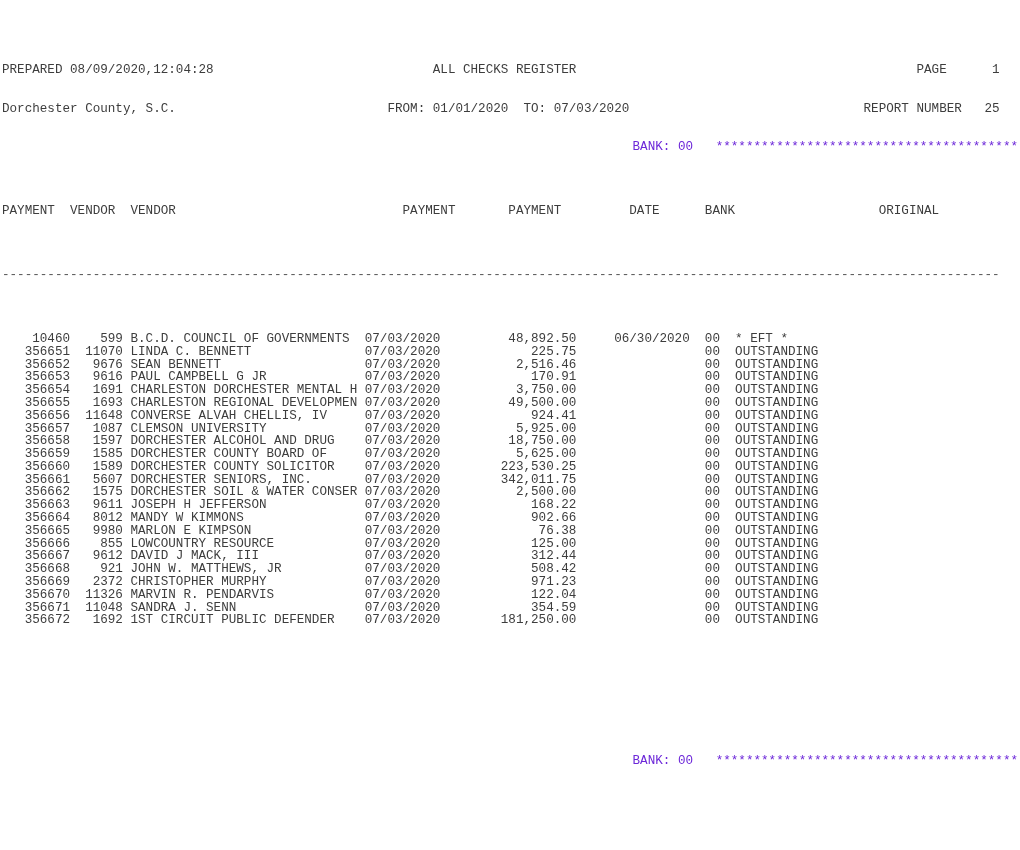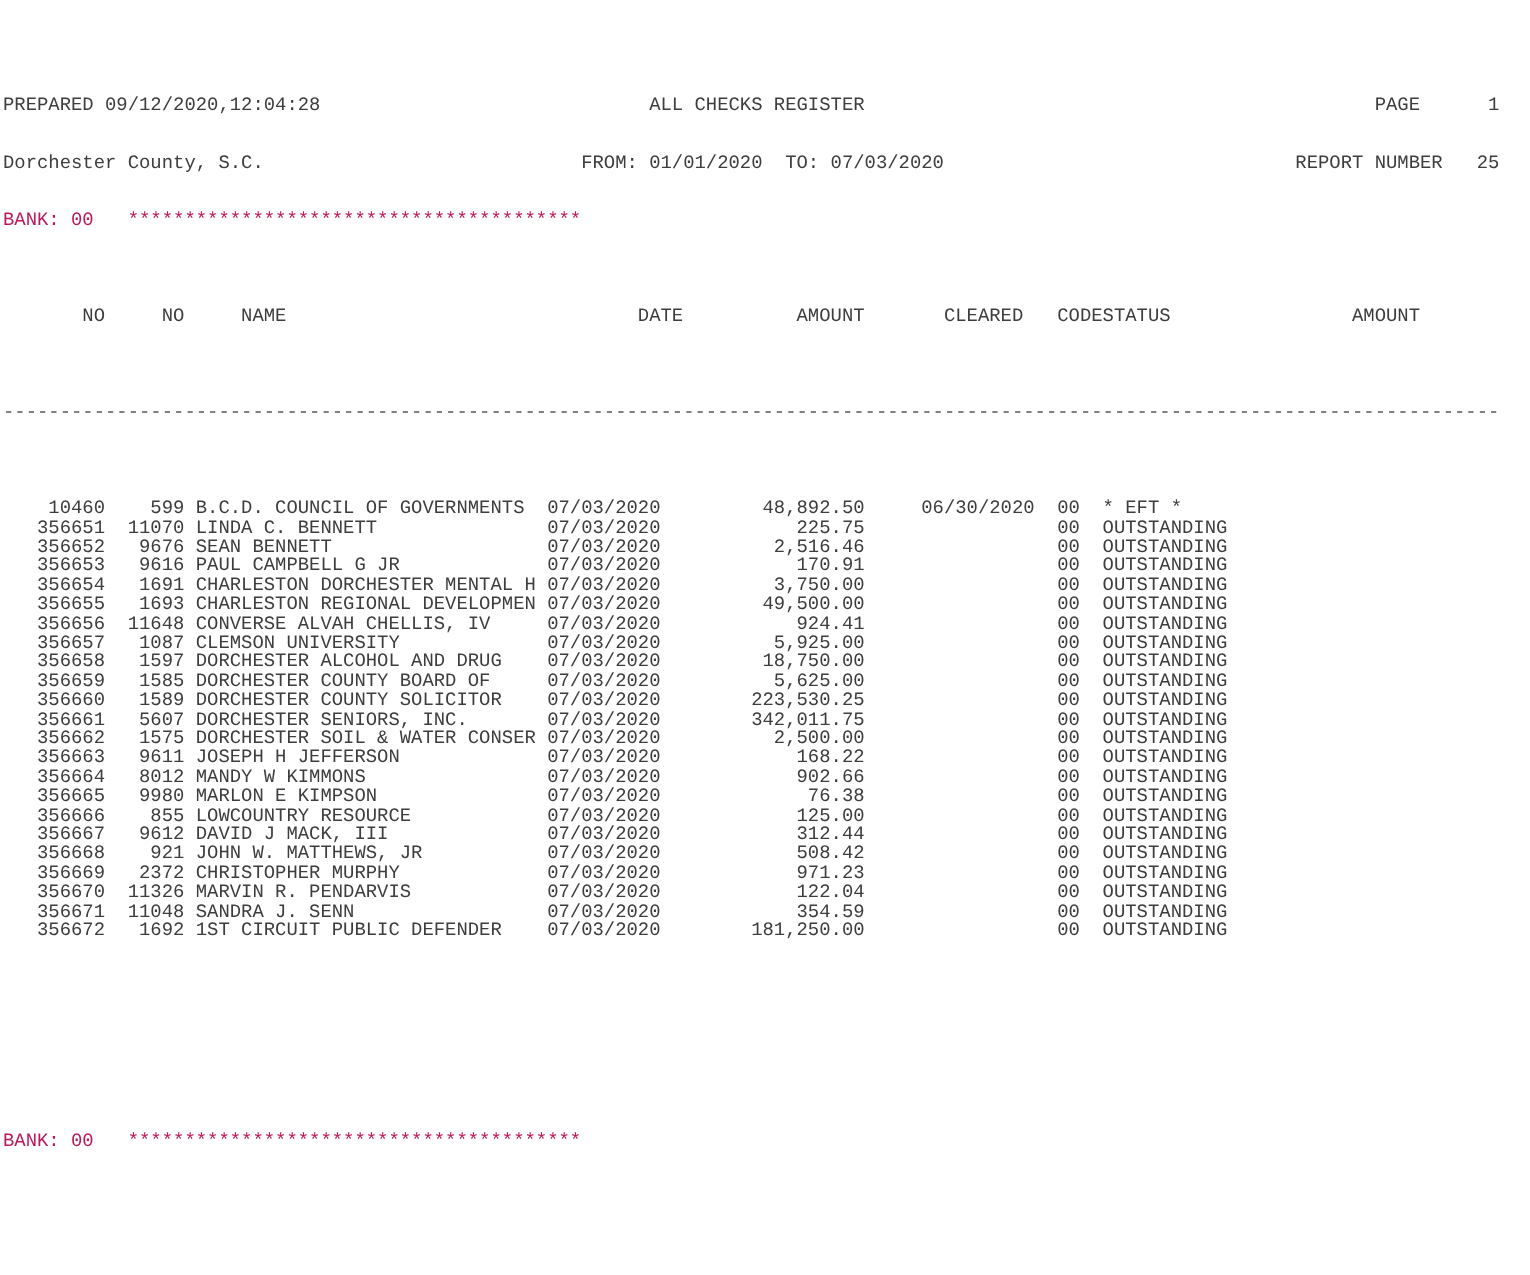--- a/index.html
+++ b/index.html
@@ -30,41 +30,41 @@
     display: block;
     height: 12.8px;
     white-space: pre;
     font-family: "Liberation Mono", "DejaVu Sans Mono", monospace;
     font-size: 12.6px;
     line-height: 12.8px;
     color: #3d3d3d;
   }
   .line.blank { color: transparent; }
   .rule { color: #555555; }
-  .stars { color: #be185d; }
+  .stars { color: #6d28d9; text-align: right; }
   #page-wrap {
     position: absolute;
     left: 2px;
     top: 13px;
     width: 1016px;
   }
 </style>
 </head>
 <body>
 
 <div id="report">
   <div id="page-wrap">
 
     
-    <div class="line">PREPARED 09/12/2020,12:04:28                             ALL CHECKS REGISTER                                             PAGE      1</div>
+    <div class="line">PREPARED 08/09/2020,12:04:28                             ALL CHECKS REGISTER                                             PAGE      1</div>
     <div class="line">Dorchester County, S.C.                            FROM: 01/01/2020  TO: 07/03/2020                               REPORT NUMBER   25</div>
     <div class="line stars">BANK: 00   ****************************************</div>
 
     
-    <div class="line">       NO     NO     NAME                               DATE          AMOUNT       CLEARED   CODESTATUS                AMOUNT</div>
+    <div class="line">PAYMENT  VENDOR  VENDOR                              PAYMENT       PAYMENT         DATE      BANK                   ORIGINAL</div>
 
     
     <div class="line rule">------------------------------------------------------------------------------------------------------------------------------------</div>
 
     
     <div id="detail-rows"><div class="line">    10460    599 B.C.D. COUNCIL OF GOVERNMENTS  07/03/2020         48,892.50     06/30/2020  00  * EFT *</div><div class="line">   356651  11070 LINDA C. BENNETT               07/03/2020            225.75                 00  OUTSTANDING</div><div class="line">   356652   9676 SEAN BENNETT                   07/03/2020          2,516.46                 00  OUTSTANDING</div><div class="line">   356653   9616 PAUL CAMPBELL G JR             07/03/2020            170.91                 00  OUTSTANDING</div><div class="line">   356654   1691 CHARLESTON DORCHESTER MENTAL H 07/03/2020          3,750.00                 00  OUTSTANDING</div><div class="line">   356655   1693 CHARLESTON REGIONAL DEVELOPMEN 07/03/2020         49,500.00                 00  OUTSTANDING</div><div class="line">   356656  11648 CONVERSE ALVAH CHELLIS, IV     07/03/2020            924.41                 00  OUTSTANDING</div><div class="line">   356657   1087 CLEMSON UNIVERSITY             07/03/2020          5,925.00                 00  OUTSTANDING</div><div class="line">   356658   1597 DORCHESTER ALCOHOL AND DRUG    07/03/2020         18,750.00                 00  OUTSTANDING</div><div class="line">   356659   1585 DORCHESTER COUNTY BOARD OF     07/03/2020          5,625.00                 00  OUTSTANDING</div><div class="line">   356660   1589 DORCHESTER COUNTY SOLICITOR    07/03/2020        223,530.25                 00  OUTSTANDING</div><div class="line">   356661   5607 DORCHESTER SENIORS, INC.       07/03/2020        342,011.75                 00  OUTSTANDING</div><div class="line">   356662   1575 DORCHESTER SOIL &amp; WATER CONSER 07/03/2020          2,500.00                 00  OUTSTANDING</div><div class="line">   356663   9611 JOSEPH H JEFFERSON             07/03/2020            168.22                 00  OUTSTANDING</div><div class="line">   356664   8012 MANDY W KIMMONS                07/03/2020            902.66                 00  OUTSTANDING</div><div class="line">   356665   9980 MARLON E KIMPSON               07/03/2020             76.38                 00  OUTSTANDING</div><div class="line">   356666    855 LOWCOUNTRY RESOURCE            07/03/2020            125.00                 00  OUTSTANDING</div><div class="line">   356667   9612 DAVID J MACK, III              07/03/2020            312.44                 00  OUTSTANDING</div><div class="line">   356668    921 JOHN W. MATTHEWS, JR           07/03/2020            508.42                 00  OUTSTANDING</div><div class="line">   356669   2372 CHRISTOPHER MURPHY             07/03/2020            971.23                 00  OUTSTANDING</div><div class="line">   356670  11326 MARVIN R. PENDARVIS            07/03/2020            122.04                 00  OUTSTANDING</div><div class="line">   356671  11048 SANDRA J. SENN                 07/03/2020            354.59                 00  OUTSTANDING</div><div class="line">   356672   1692 1ST CIRCUIT PUBLIC DEFENDER    07/03/2020        181,250.00                 00  OUTSTANDING</div></div>
 
     
     <div class="line blank"> </div>
     <div class="line blank"> </div>

